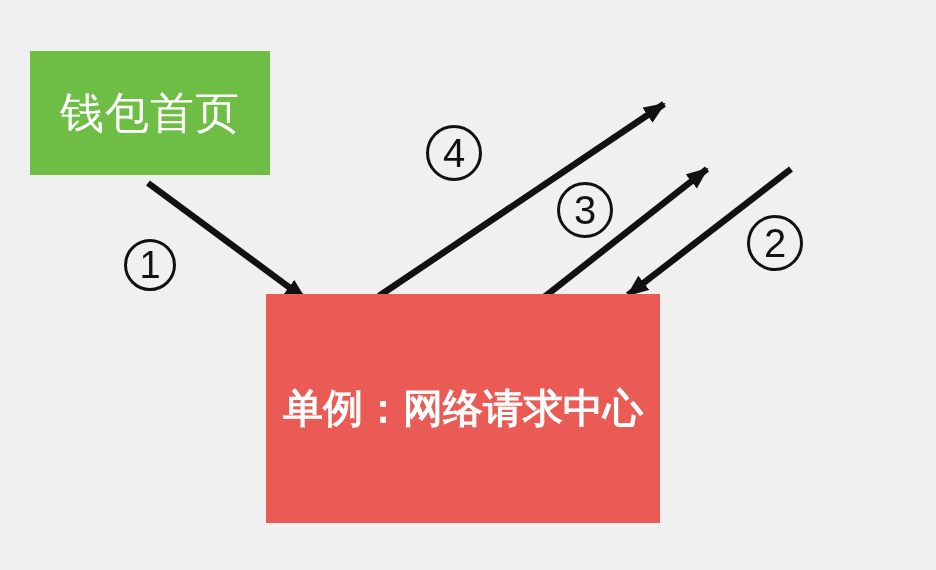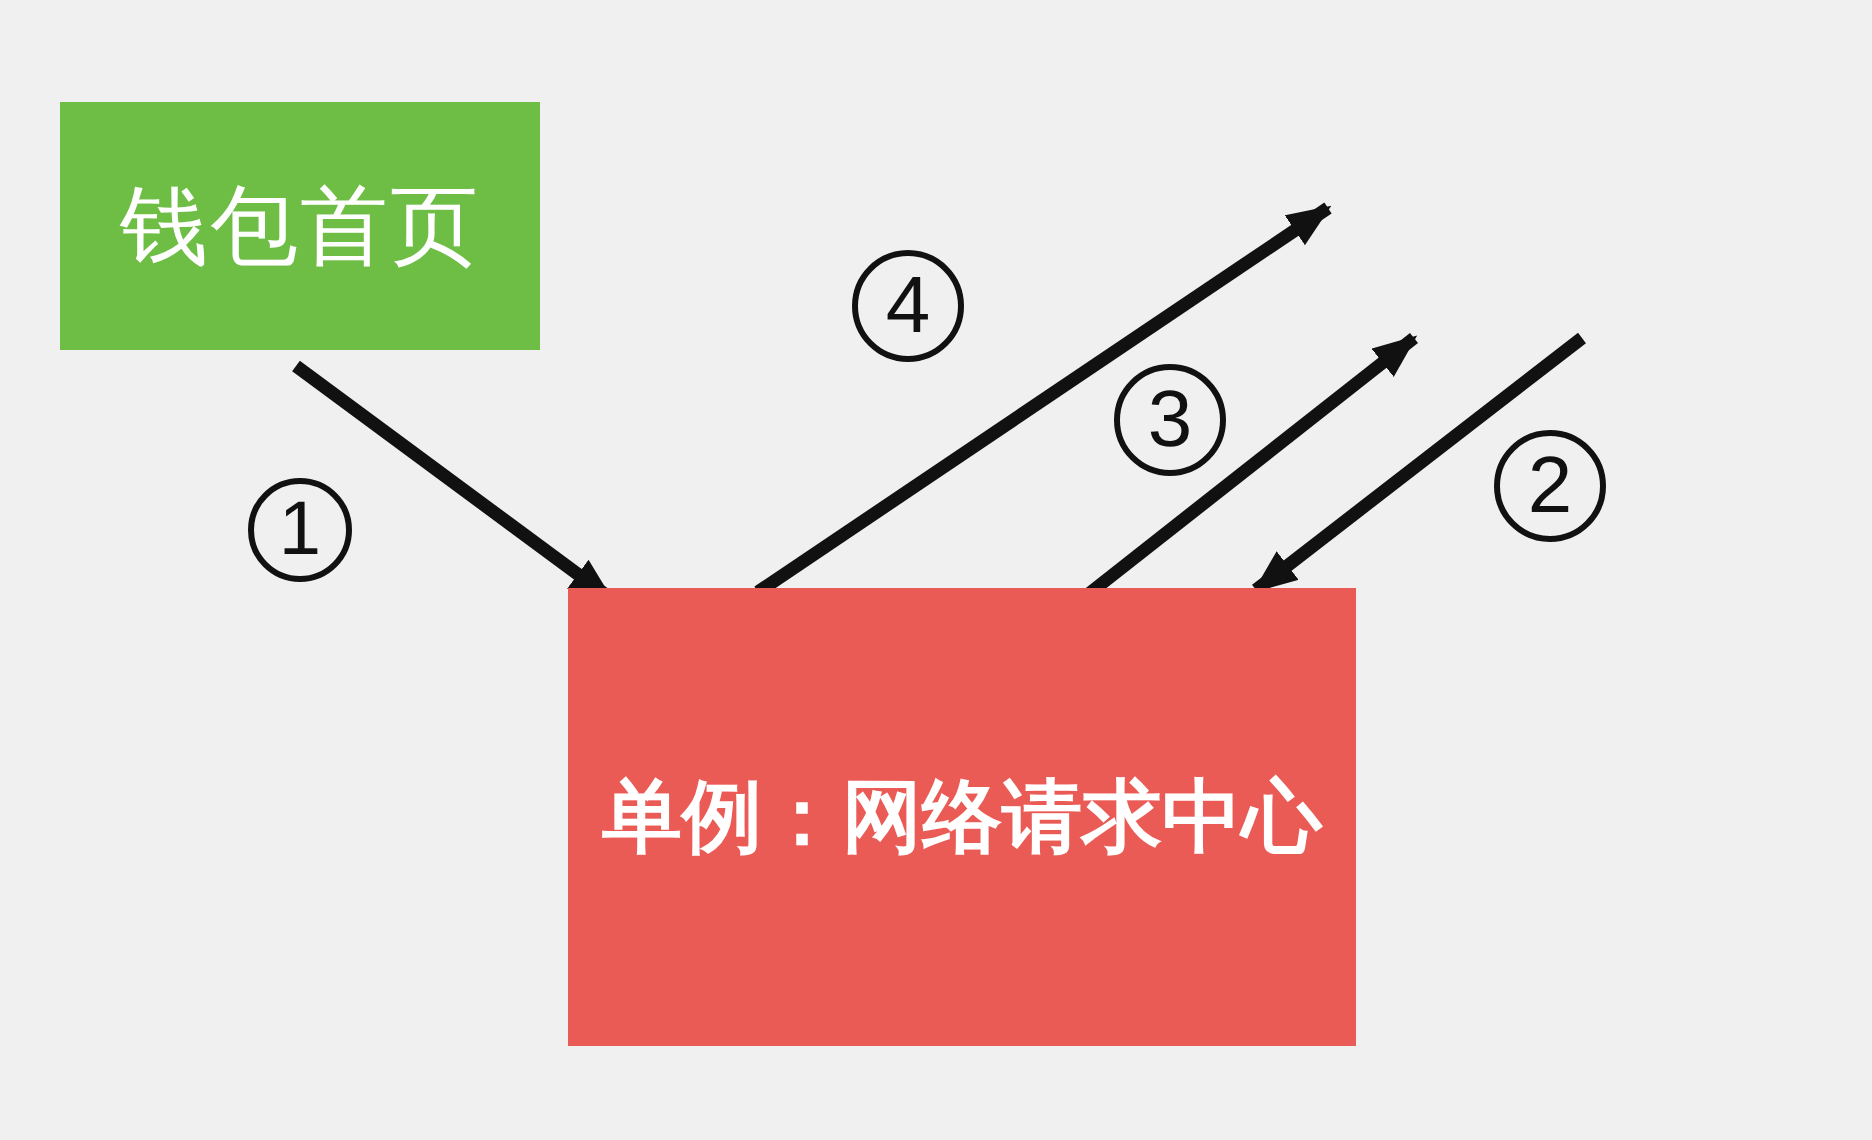--- a/index.html
+++ b/index.html
@@ -29,21 +29,21 @@
     letter-spacing: 1px;
   }
   .node-red {
     background: #eb5b56;
     font-size: 40px;
     font-weight: 700;
     letter-spacing: 0px;
   }
   #node-wallet-home   { left: 30px;  top: 51px;  width: 240px; height: 124px; }
   #node-payment-page  { left: 668px; top: 45px;  width: 239px; height: 123px; }
-  #node-network-center{ left: 266px; top: 294px; width: 394px; height: 229px; margin-left: 18px; }
+  #node-network-center{ left: 266px; top: 294px; width: 394px; height: 229px; }
 
   .arrows-layer {
     position: absolute;
     left: 0; top: 0;
     width: 936px;
     height: 570px;
   }
   .step-badge {
     position: absolute;
     box-sizing: border-box;

